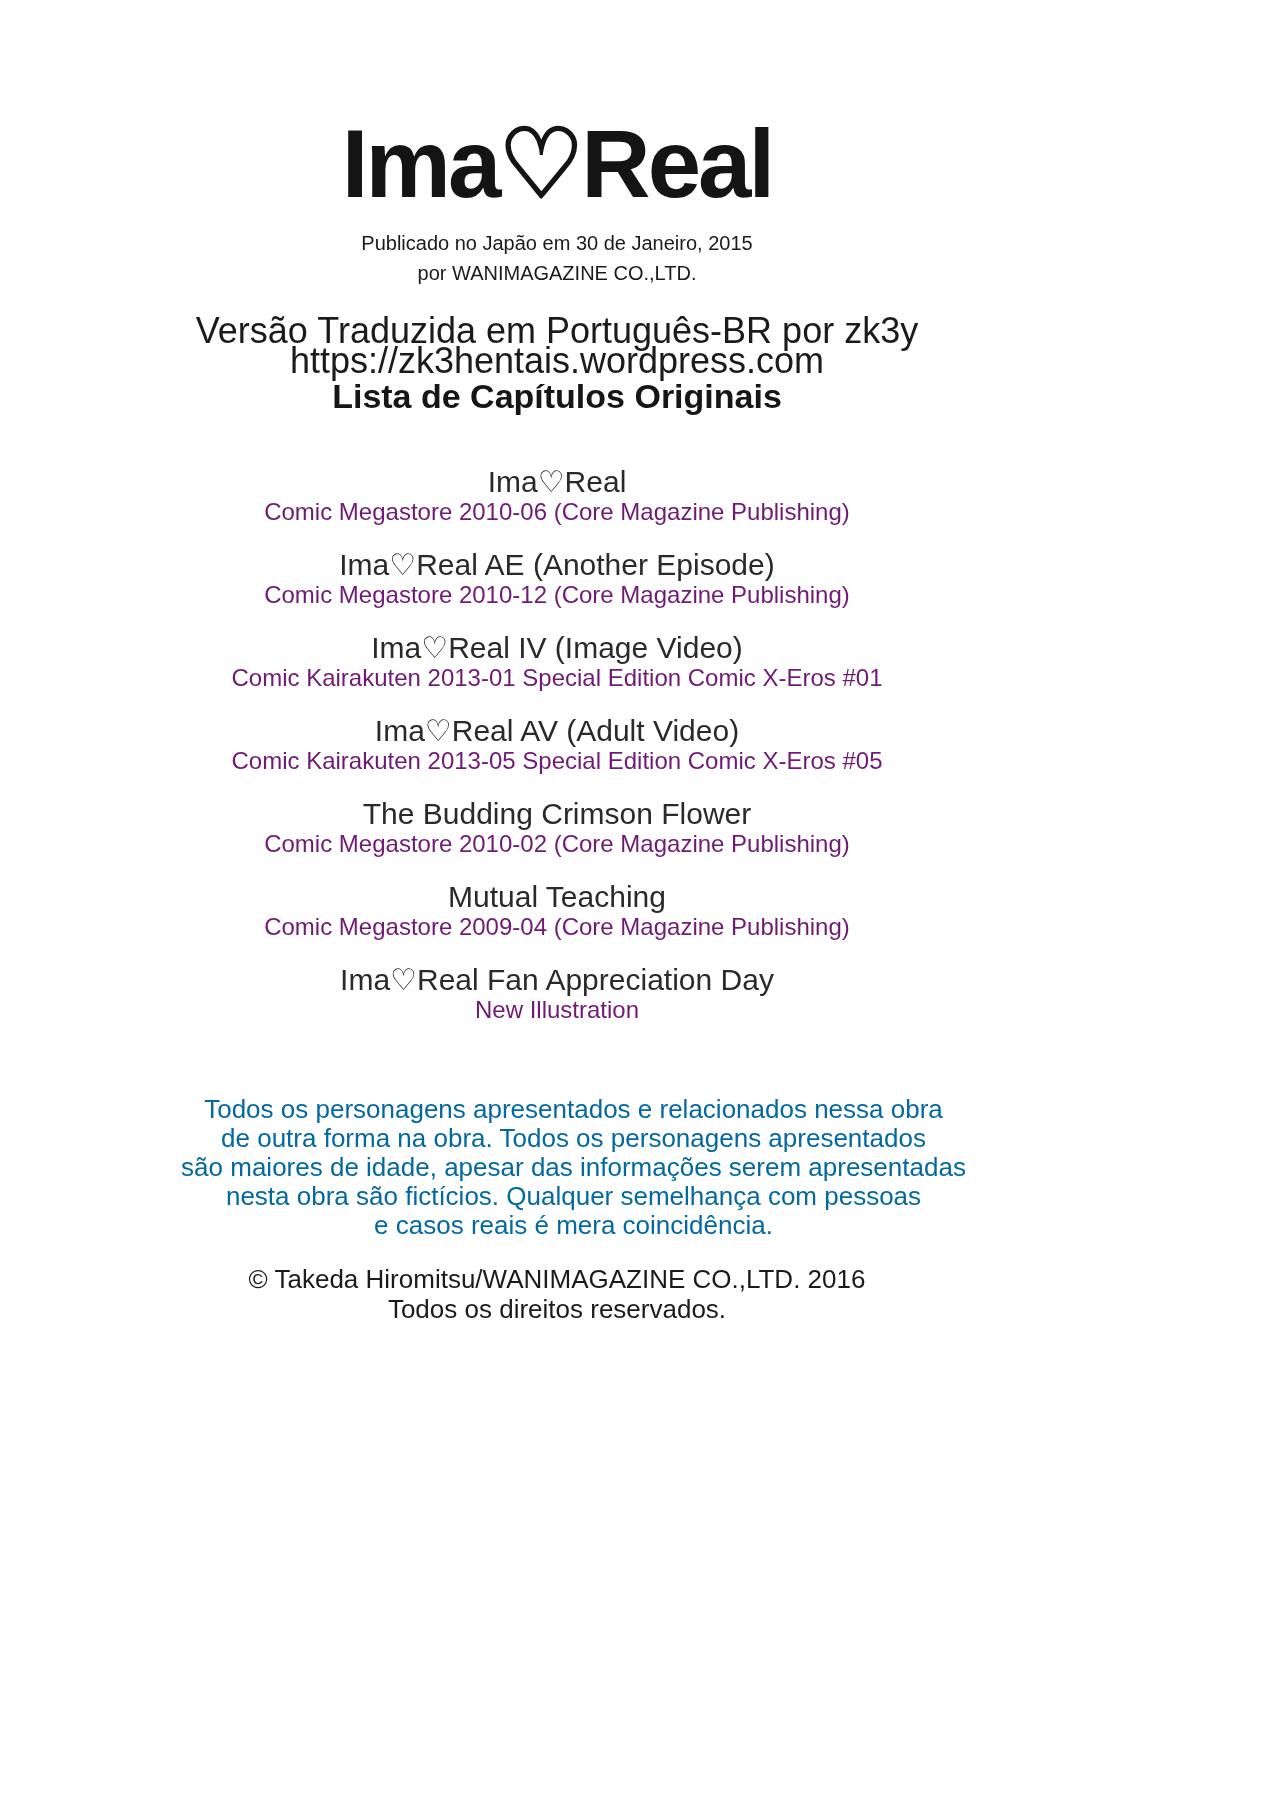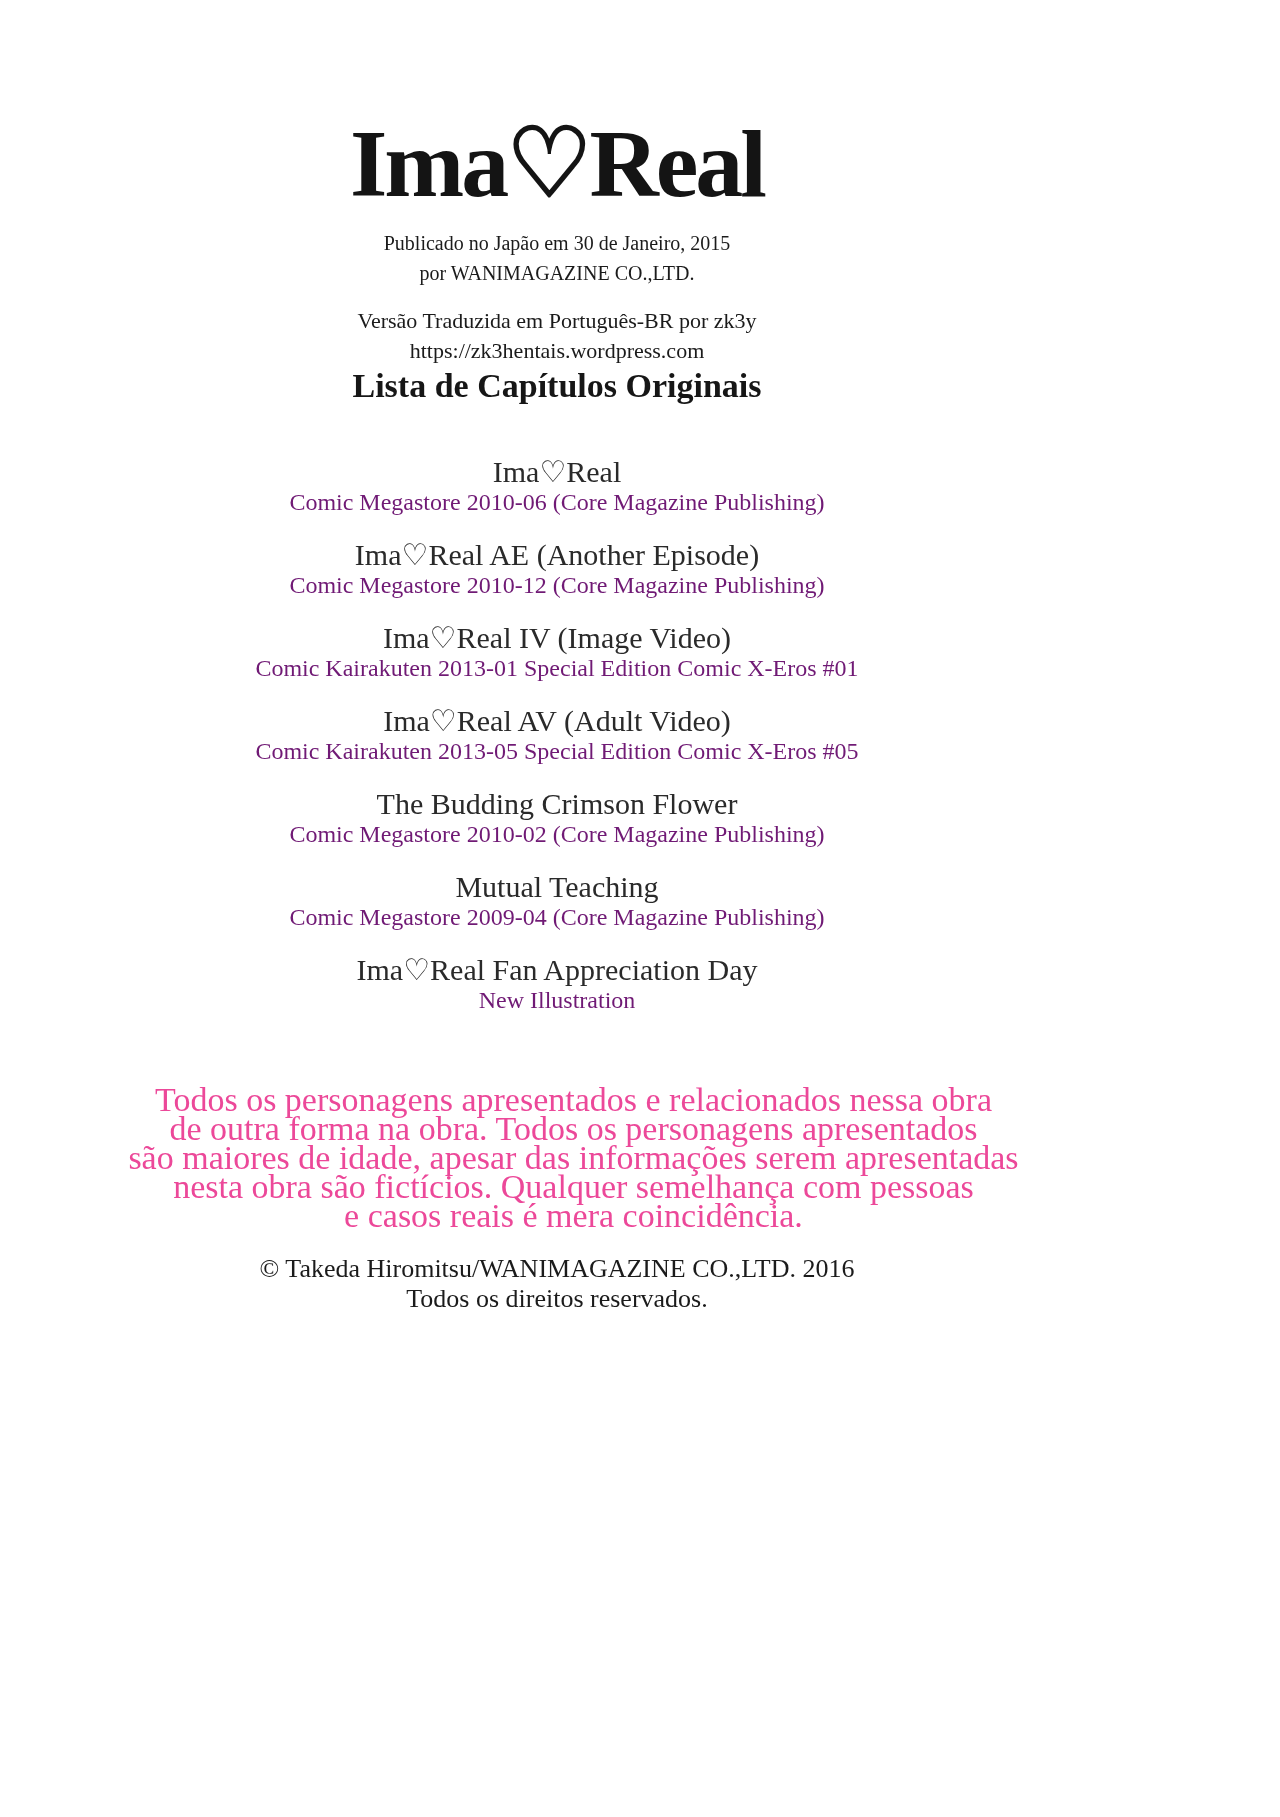--- a/index.html
+++ b/index.html
@@ -6,21 +6,21 @@
     margin: 0;
     padding: 0;
     background: #ffffff;
   }
   .page {
     position: relative;
     width: 1280px;
     height: 1413px;
     background: #ffffff;
     overflow: hidden;
-    font-family: Liberation Serif, serif;
+    font-family: Liberation Sans, sans-serif;
     color: #1b1b1b;
   }
   
   .content {
     width: 1114px;
     text-align: center;
   }
   .main-title {
     padding-top: 116px;
     font-size: 96px;
@@ -28,22 +28,22 @@
     letter-spacing: -3px;
     line-height: 1.0;
     color: #141414;
   }
   .publication {
     margin-top: 16px;
     font-size: 20px;
     line-height: 30px;
   }
   .translation {
-    margin-top: 18px;
-    font-size: 22px;
+    margin-top: 28px;
+    font-size: 36px;
     line-height: 30px;
   }
   .list-heading {
     font-size: 34px;
     font-weight: 700;
     line-height: 40px;
     color: #161616;
   }
   .chapters {
     margin-top: 48px;
@@ -56,23 +56,23 @@
     line-height: 35px;
     color: #2a2a2a;
   }
   .chapter-source {
     font-size: 24px;
     line-height: 26px;
     color: #701a75;
   }
   .disclaimer {
     margin-top: 72px;
-    font-size: 34px;
+    font-size: 26px;
     line-height: 29px;
-    color: #ec4899;
+    color: #0369a1;
     padding-left: 33px;
   }
   .copyright {
     margin-top: 24px;
     font-size: 26px;
     line-height: 30px;
   }
   .footer-url {
     margin-top: 156px;
     font-size: 29px;

